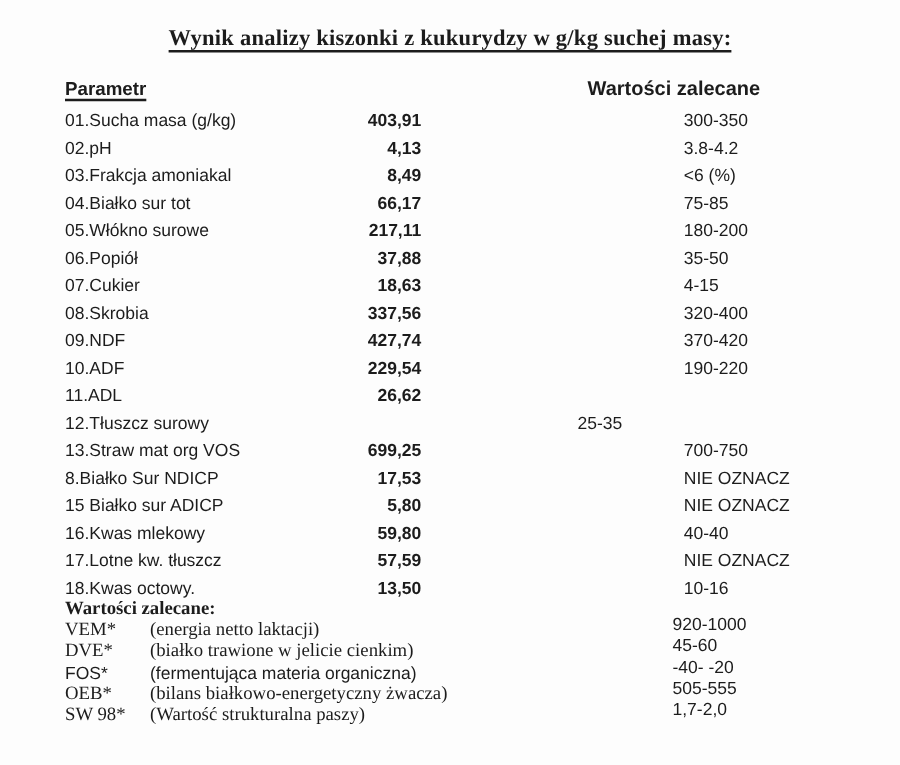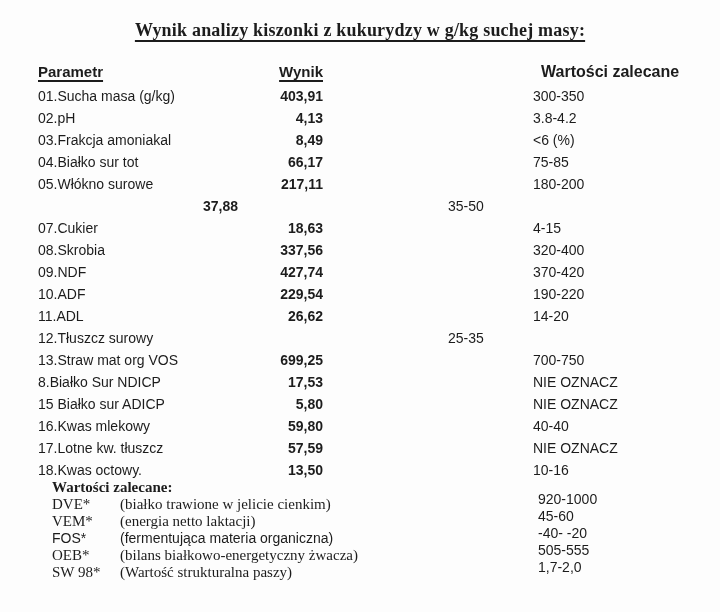--- a/index.html
+++ b/index.html
@@ -9,21 +9,21 @@
     font-family:"Liberation Sans", sans-serif;
     overflow:hidden;
   }
   .title {
     position:absolute; top:8px; left:0; width:100%;
     text-align:center;
     font-family:"Liberation Serif", serif;
     font-size:18px; font-weight:bold; letter-spacing:0.2px;
     text-decoration:underline; text-decoration-thickness:2px; text-underline-offset:4px;
   }
-  .table { position:absolute; top:61px; left:38px; width:650px; }
+  .table { position:absolute; top:61px; left:52px; width:650px; }
   .row {
     display:grid; grid-template-columns:200px 85px 1fr;
     height:22px; line-height:22px; font-size:14px;
   }
   .header-row { height:22px; margin-bottom:2px; }
   .param  { text-align:left; white-space:nowrap; }
   .result { text-align:right; font-weight:bold; white-space:nowrap; }
   .recommended { padding-left:210px; white-space:nowrap; }
   .header-row .param, .header-row .result {
     font-weight:bold; font-size:15px;
@@ -56,21 +56,20 @@
 </head>
 <body>
 
 <div class="page">
 
   <h1 class="title">Wynik analizy kiszonki z kukurydzy w g/kg suchej masy:</h1>
 
   <div class="table">
     <div class="row header-row">
       <span class="param">Parametr</span>
-      <span class="result">Wynik</span>
       <span class="recommended">Wartości zalecane</span>
     </div>
     <div>
 
         <div class="row">
           <span class="param">01.Sucha masa (g/kg)</span>
           <span class="result">403,91</span>
           <span class="recommended">300-350</span>
         </div>
 
@@ -92,20 +91,21 @@
           <span class="recommended">75-85</span>
         </div>
 
         <div class="row">
           <span class="param">05.Włókno surowe</span>
           <span class="result">217,11</span>
           <span class="recommended">180-200</span>
         </div>
 
         <div class="row">
+          <span class="param">06.Popiół</span>
           <span class="result">37,88</span>
           <span class="recommended">35-50</span>
         </div>
 
         <div class="row">
           <span class="param">07.Cukier</span>
           <span class="result">18,63</span>
           <span class="recommended">4-15</span>
         </div>
 
@@ -123,21 +123,20 @@
 
         <div class="row">
           <span class="param">10.ADF</span>
           <span class="result">229,54</span>
           <span class="recommended">190-220</span>
         </div>
 
         <div class="row">
           <span class="param">11.ADL</span>
           <span class="result">26,62</span>
-          <span class="recommended">14-20</span>
         </div>
 
         <div class="row">
           <span class="param">12.Tłuszcz surowy</span>
           <span class="recommended">25-35</span>
         </div>
 
         <div class="row">
           <span class="param">13.Straw mat org VOS</span>
           <span class="result">699,25</span>
@@ -174,30 +173,30 @@
           <span class="recommended">10-16</span>
         </div>
       </div>
   </div>
 
   <div class="legend-heading">Wartości zalecane:</div>
 
   <div class="legend-items">
 
       <div class="legend-item">
+        <span class="abbr">VEM*</span>
+        <span class="desc">(energia netto laktacji)</span>
+      </div>
+
+      <div class="legend-item">
         <span class="abbr">DVE*</span>
         <span class="desc">(białko trawione w jelicie cienkim)</span>
       </div>
 
       <div class="legend-item">
-        <span class="abbr">VEM*</span>
-        <span class="desc">(energia netto laktacji)</span>
-      </div>
-
-      <div class="legend-item">
         <span class="abbr">FOS*</span>
         <span class="desc">(fermentująca materia organiczna)</span>
       </div>
 
       <div class="legend-item">
         <span class="abbr">OEB*</span>
         <span class="desc">(bilans białkowo-energetyczny żwacza)</span>
       </div>
 
       <div class="legend-item">

